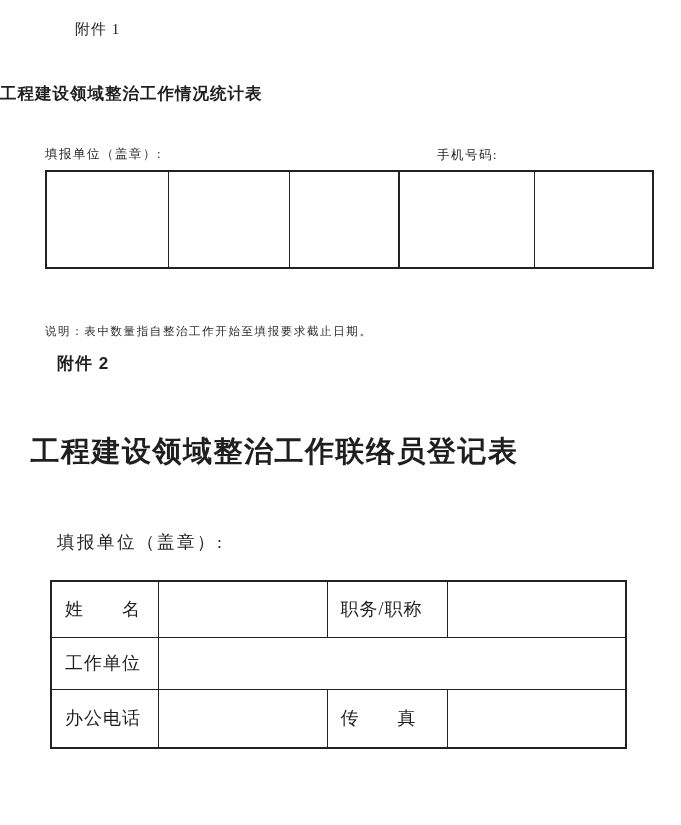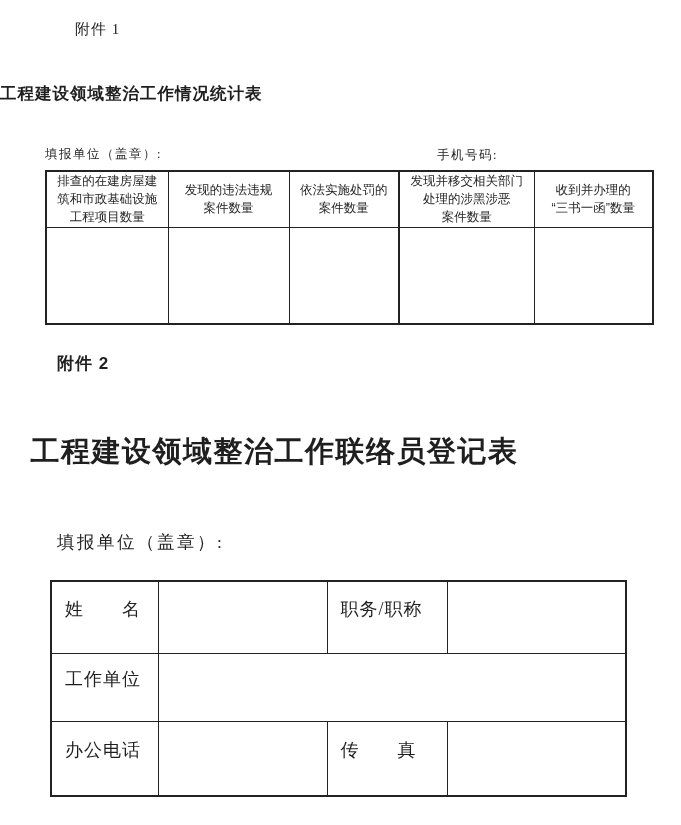--- a/index.html
+++ b/index.html
@@ -45,21 +45,21 @@
   .title2{left:0;top:432px;width:549px;text-align:center;
     font-size:29px;font-weight:bold;letter-spacing:1.5px;}
   .unit2{left:57px;top:530px;font-size:17.5px;letter-spacing:2.5px;}
 
   
   .t2{left:50px;top:580px;width:575px;border:2px solid #222;}
   .t2 td{
     border:1px solid #222;
     vertical-align:middle;
     font-size:18px;line-height:1.2;
-    padding:0 0 16px 13px;
+    padding:0 0 0 13px;
     letter-spacing:1px;
     overflow:hidden;
   }
   .t2 tr.r1 td{height:55px;}
   .t2 tr.r2 td{height:51px;}
   .t2 tr.r3 td{height:57px;}
   .t2 tr.r4 td{height:55px;}
   .t2 td.val{padding:0;}
 </style>
 </head>
@@ -77,44 +77,31 @@
 
   <table class="abs t1">
     <colgroup>
       <col style="width:122px">
         <col style="width:121px">
         <col style="width:110px">
       <col style="width:135px">
         <col style="width:119px">
     </colgroup>
     <tbody>
-        <tr class="hrow">
-      <td>排查的在建房屋建
-筑和市政基础设施
-工程项目数量</td>
-      <td>发现的违法违规
-案件数量</td>
-      <td>依法实施处罚的
-案件数量</td>
-      <td class="thickL">发现并移交相关部门
-处理的涉黑涉恶
-案件数量</td>
-      <td>收到并办理的
-“三书一函”数量</td>
-    </tr>
     <tr class="vrow">
       <td></td>
       <td></td>
       <td></td>
       <td class="thickL"></td>
       <td></td>
     </tr>
   </tbody>
     </table>
 
+  <div class="abs note1">说明：表中数量指自整治工作开始至填报要求截止日期。</div>
 
   <div class="abs att2">附件 2</div>
 
   <div class="abs title2">工程建设领域整治工作联络员登记表</div>
 
   <div class="abs unit2">填报单位（盖章）:</div>
 
   <table class="abs t2">
     <colgroup>
       <col style="width:107px">

